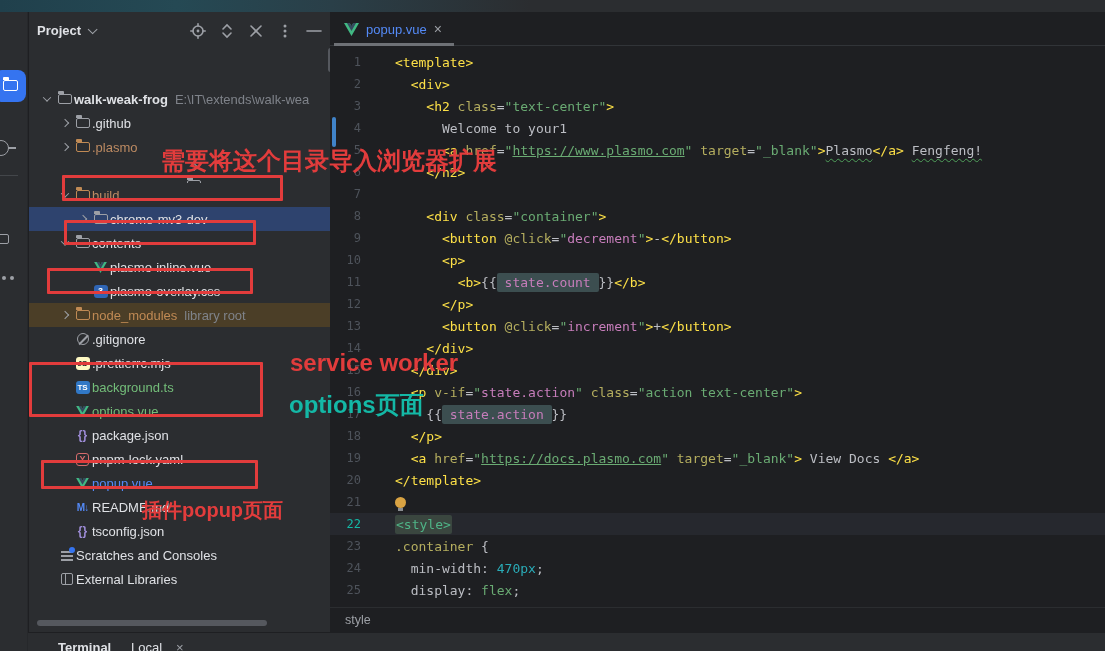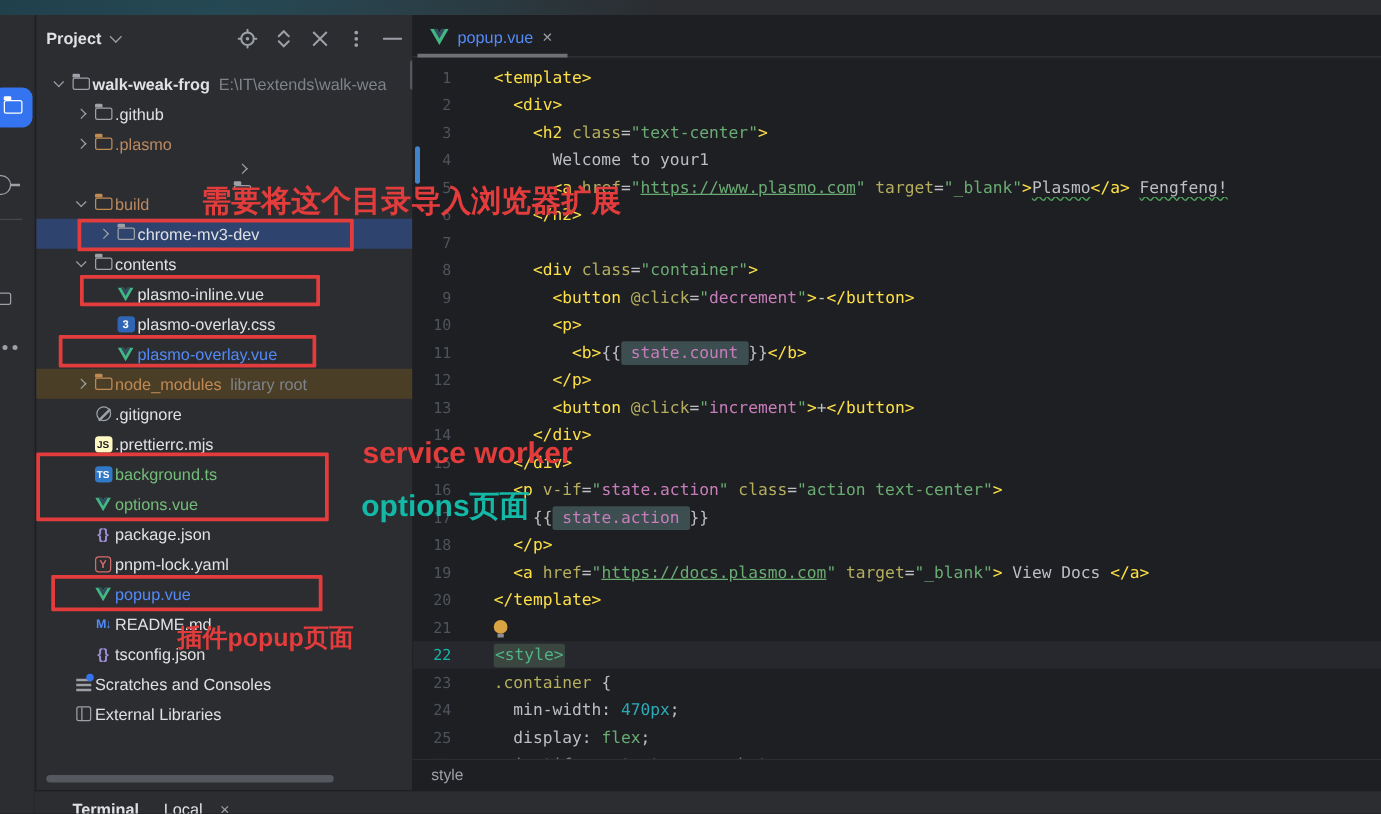--- a/index.html
+++ b/index.html
@@ -189,21 +189,21 @@
             </svg>
         </span>
         <span class="tool">
           <svg width="16" height="4" viewBox="0 0 16 4">
               <line x1="1" y1="2" x2="15" y2="2"></line>
             </svg>
         </span>
       </div>
     </div>
     <div id="tree">
-        <div class="row" style="padding-left: 10px;">
+        <div class="row" style="padding-left: 10px; margin-top: 32px;">
           <span class="r-chev">
             <i class="down"></i>
           </span>
           <span class="r-icon">
             <span class="i-folder"></span>
           </span>
           <span class="r-label bold">walk-weak-frog</span>
           <span class="r-extra">E:\IT\extends\walk-wea</span>
         </div>
         <div class="row" style="padding-left: 28px;">
@@ -269,30 +269,20 @@
             </svg>
           </span>
           <span class="r-label">plasmo-inline.vue</span>
         </div>
         <div class="row" style="padding-left: 46px;">
           <span class="r-chev"></span>
           <span class="r-icon">
             <span class="i-badge i-css">3</span>
           </span>
           <span class="r-label">plasmo-overlay.css</span>
-        </div>
-        <div class="row" style="padding-left: 46px;">
-          <span class="r-chev"></span>
-          <span class="r-icon">
-            <svg width="13" height="11" viewBox="0 0 256 221">
-              <path fill="#41B883" d="M204 0h52L128 221 0 0h97l31 54L158 0z"></path>
-              <path fill="#35495E" d="M50 0l78 135L206 0h-48l-30 52L97 0z"></path>
-            </svg>
-          </span>
-          <span class="r-label modified">plasmo-overlay.vue</span>
         </div>
         <div class="row lib" style="padding-left: 28px;">
           <span class="r-chev">
             <i class="right"></i>
           </span>
           <span class="r-icon">
             <span class="i-folder orange"></span>
           </span>
           <span class="r-label liborange">node_modules</span>
           <span class="r-extra">library root</span>

